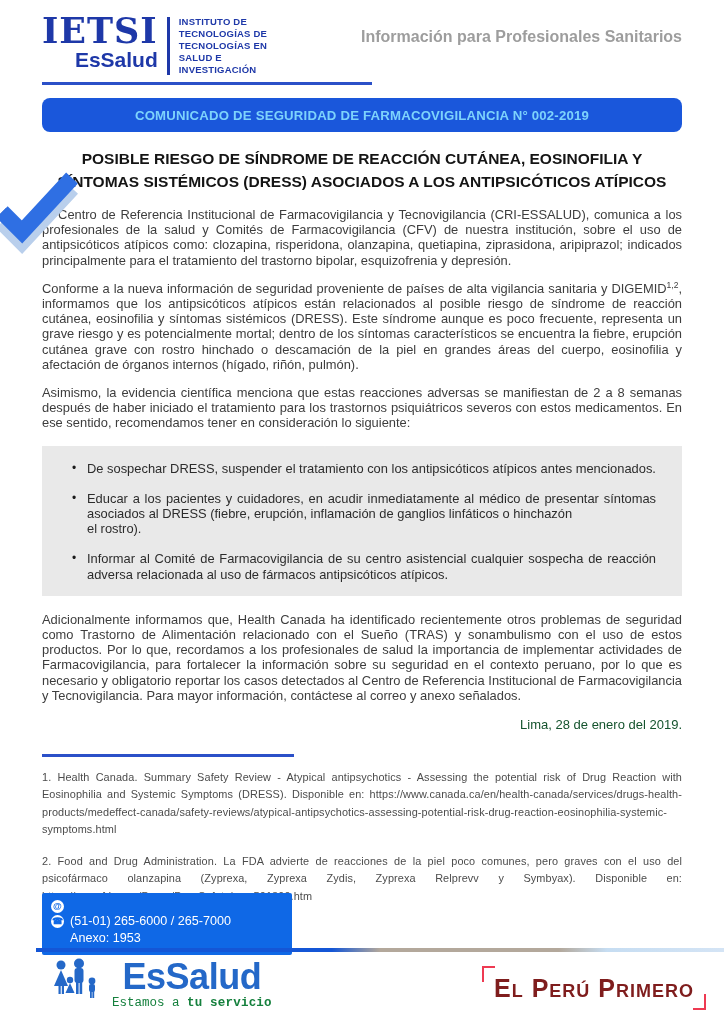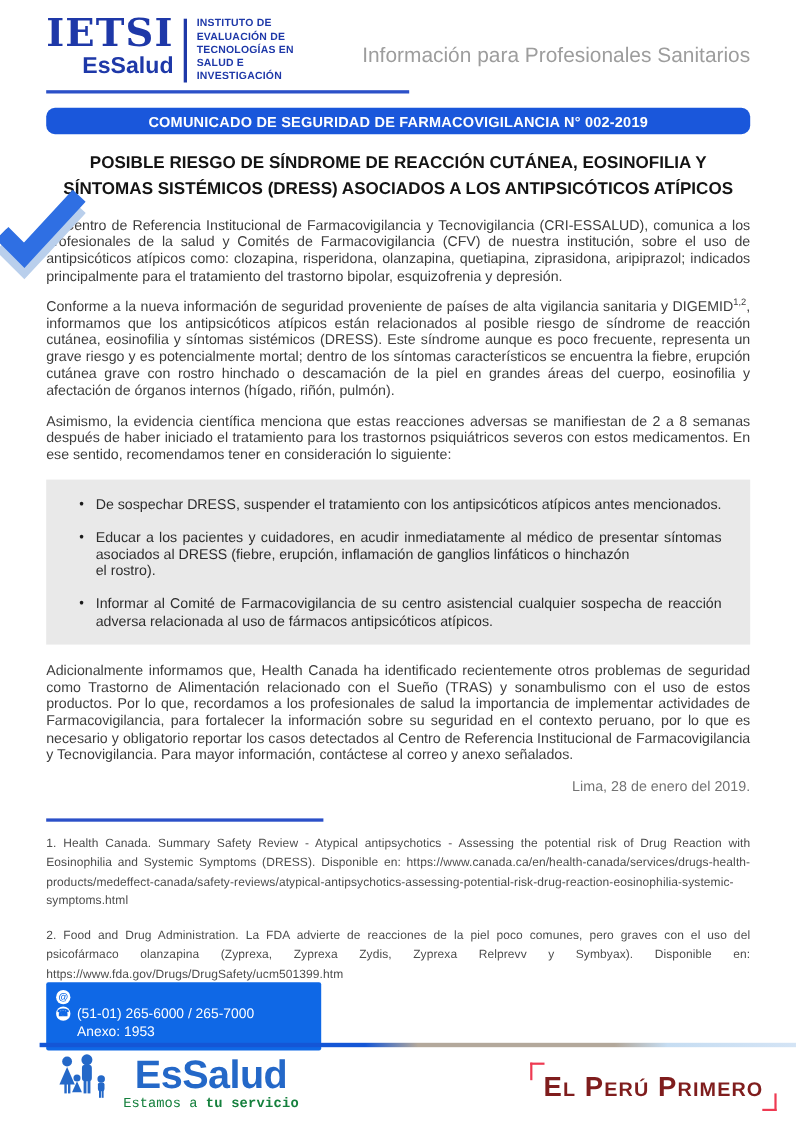--- a/index.html
+++ b/index.html
@@ -15,27 +15,27 @@
   .logo-acronym{
     font-family:"DejaVu Serif", serif; font-weight:bold; font-size:35px;
     line-height:34px; color:#1e38a8; letter-spacing:1px;
   }
   .logo-brand{font-weight:bold; font-size:21px; line-height:24px; color:#1e38a8;}
   .logo-vbar{width:3px; background:#1e38a8; height:58px; margin-top:3px;}
   .logo-institute{display:flex; flex-direction:column; justify-content:space-between; padding-top:2px;}
   .logo-institute span{
     font-size:9.5px; font-weight:bold; color:#1e38a8; line-height:11.5px; letter-spacing:.2px;
   }
-  .audience{color:#9d9d9d; font-size:19px; margin-top:26px;}
+  .audience{color:#9d9d9d; font-size:16px; margin-top:14px;font-weight:bold;}
   .header-rule{margin:7px 0 0 42px; width:330px; height:3px; background:#2b50c8;}
   
   .banner{
-    margin:13px 42px 0 42px; height:24px; border-radius:8px; background:#1a57db;
+    margin:13px 42px 0 42px; height:34px; border-radius:8px; background:#1a57db;
     display:flex; align-items:center; justify-content:center;
-    color:#ffffff; font-weight:bold; font-size:13.2px; letter-spacing:.2px;
+    color:#7dd3fc; font-weight:bold; font-size:13.2px; letter-spacing:.2px;
   }
   
   .doc-title{
     margin:15px 46px 0 46px; text-align:center; font-weight:bold;
     font-size:15.5px; line-height:23px; color:#141414;
   }
   
   .checkmark-wrap{position:absolute; left:-6px; top:172px; width:84px; height:88px;}
   
   .content{padding:0 42px; margin-top:14px;}
@@ -45,21 +45,21 @@
   }
   .para sup{font-size:8.5px; line-height:0;}
   
   .rec-box{background:#e9e9e9; padding:15px 26px 14px 16px; margin:15px 0 16px 0;}
   .rec-list{list-style:none; margin:0; padding:0 0 0 14px;}
   .rec-item{display:flex; margin-bottom:15px; font-size:12.9px; line-height:15.2px; color:#2c2c2c;}
   .rec-item:last-child{margin-bottom:0;}
   .rec-bullet{width:15px; flex:none; font-size:12px; color:#1a1a1a;}
   .rec-text{flex:1; text-align:justify; white-space:pre-line;}
   
-  .dateline{text-align:right; font-size:13px; color:#737373; margin:14px 0 0 0;}
+  .dateline{text-align:right; font-size:13px; color:#14532d; margin:14px 0 0 0;}
   
   .fn-rule{margin:22px 0 12px 0; width:252px; height:2.5px; background:#2b50c8;}
   .footnote{
     font-size:10.9px; line-height:17.5px; color:#4c4c4c; text-align:justify;
     overflow-wrap:anywhere; margin:0 0 14px 0; letter-spacing:.1px;
   }
   
   .contact-box{
     position:absolute; left:42px; top:893px; width:232px;
     background:#0f68e6; color:#ffffff; padding:7px 9px 8px 9px;
@@ -102,21 +102,21 @@
 
   <div class="header">
     <div class="logo-block">
       <div class="logo-names">
         <span class="logo-acronym">IETSI</span>
         <span class="logo-brand">EsSalud</span>
       </div>
       <div class="logo-vbar"></div>
       <div class="logo-institute">
         <span>INSTITUTO DE</span>
-        <span>EVALUACIÓN DE</span>
+        <span>TECNOLOGÍAS DE</span>
         <span>TECNOLOGÍAS EN</span>
         <span>SALUD E</span>
         <span>INVESTIGACIÓN</span>
       </div>
     </div>
     <div class="audience">Información para Profesionales Sanitarios</div>
   </div>
   <div class="header-rule"></div>
 
   <div class="banner">COMUNICADO DE SEGURIDAD DE FARMACOVIGILANCIA N° 002-2019</div>

